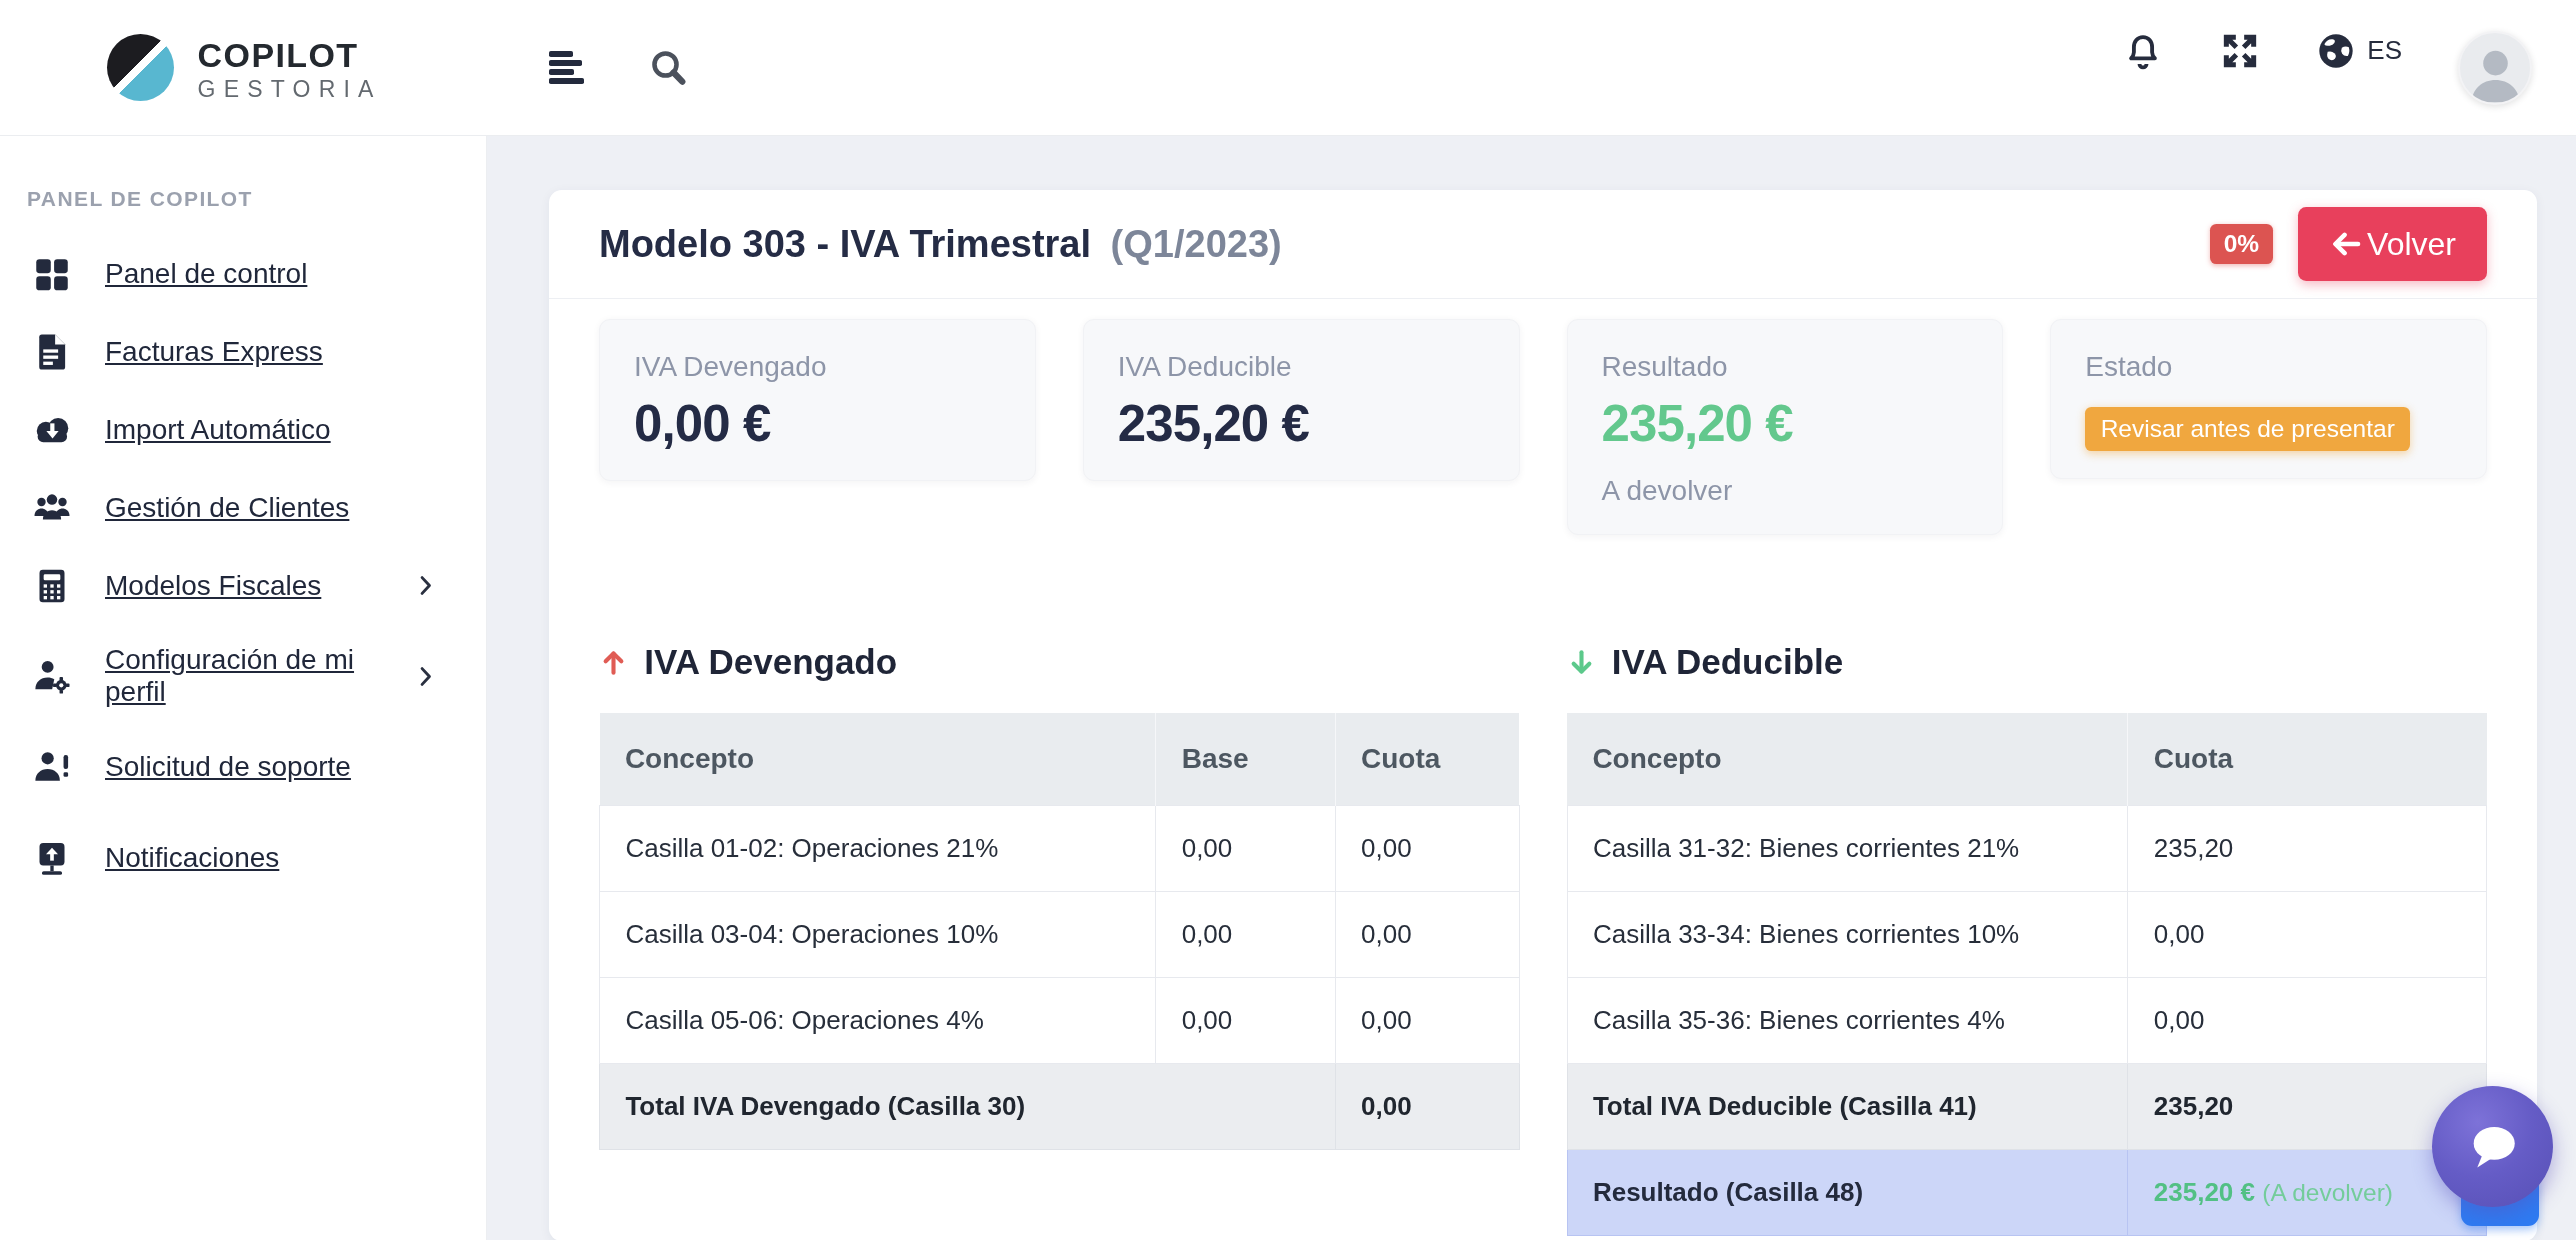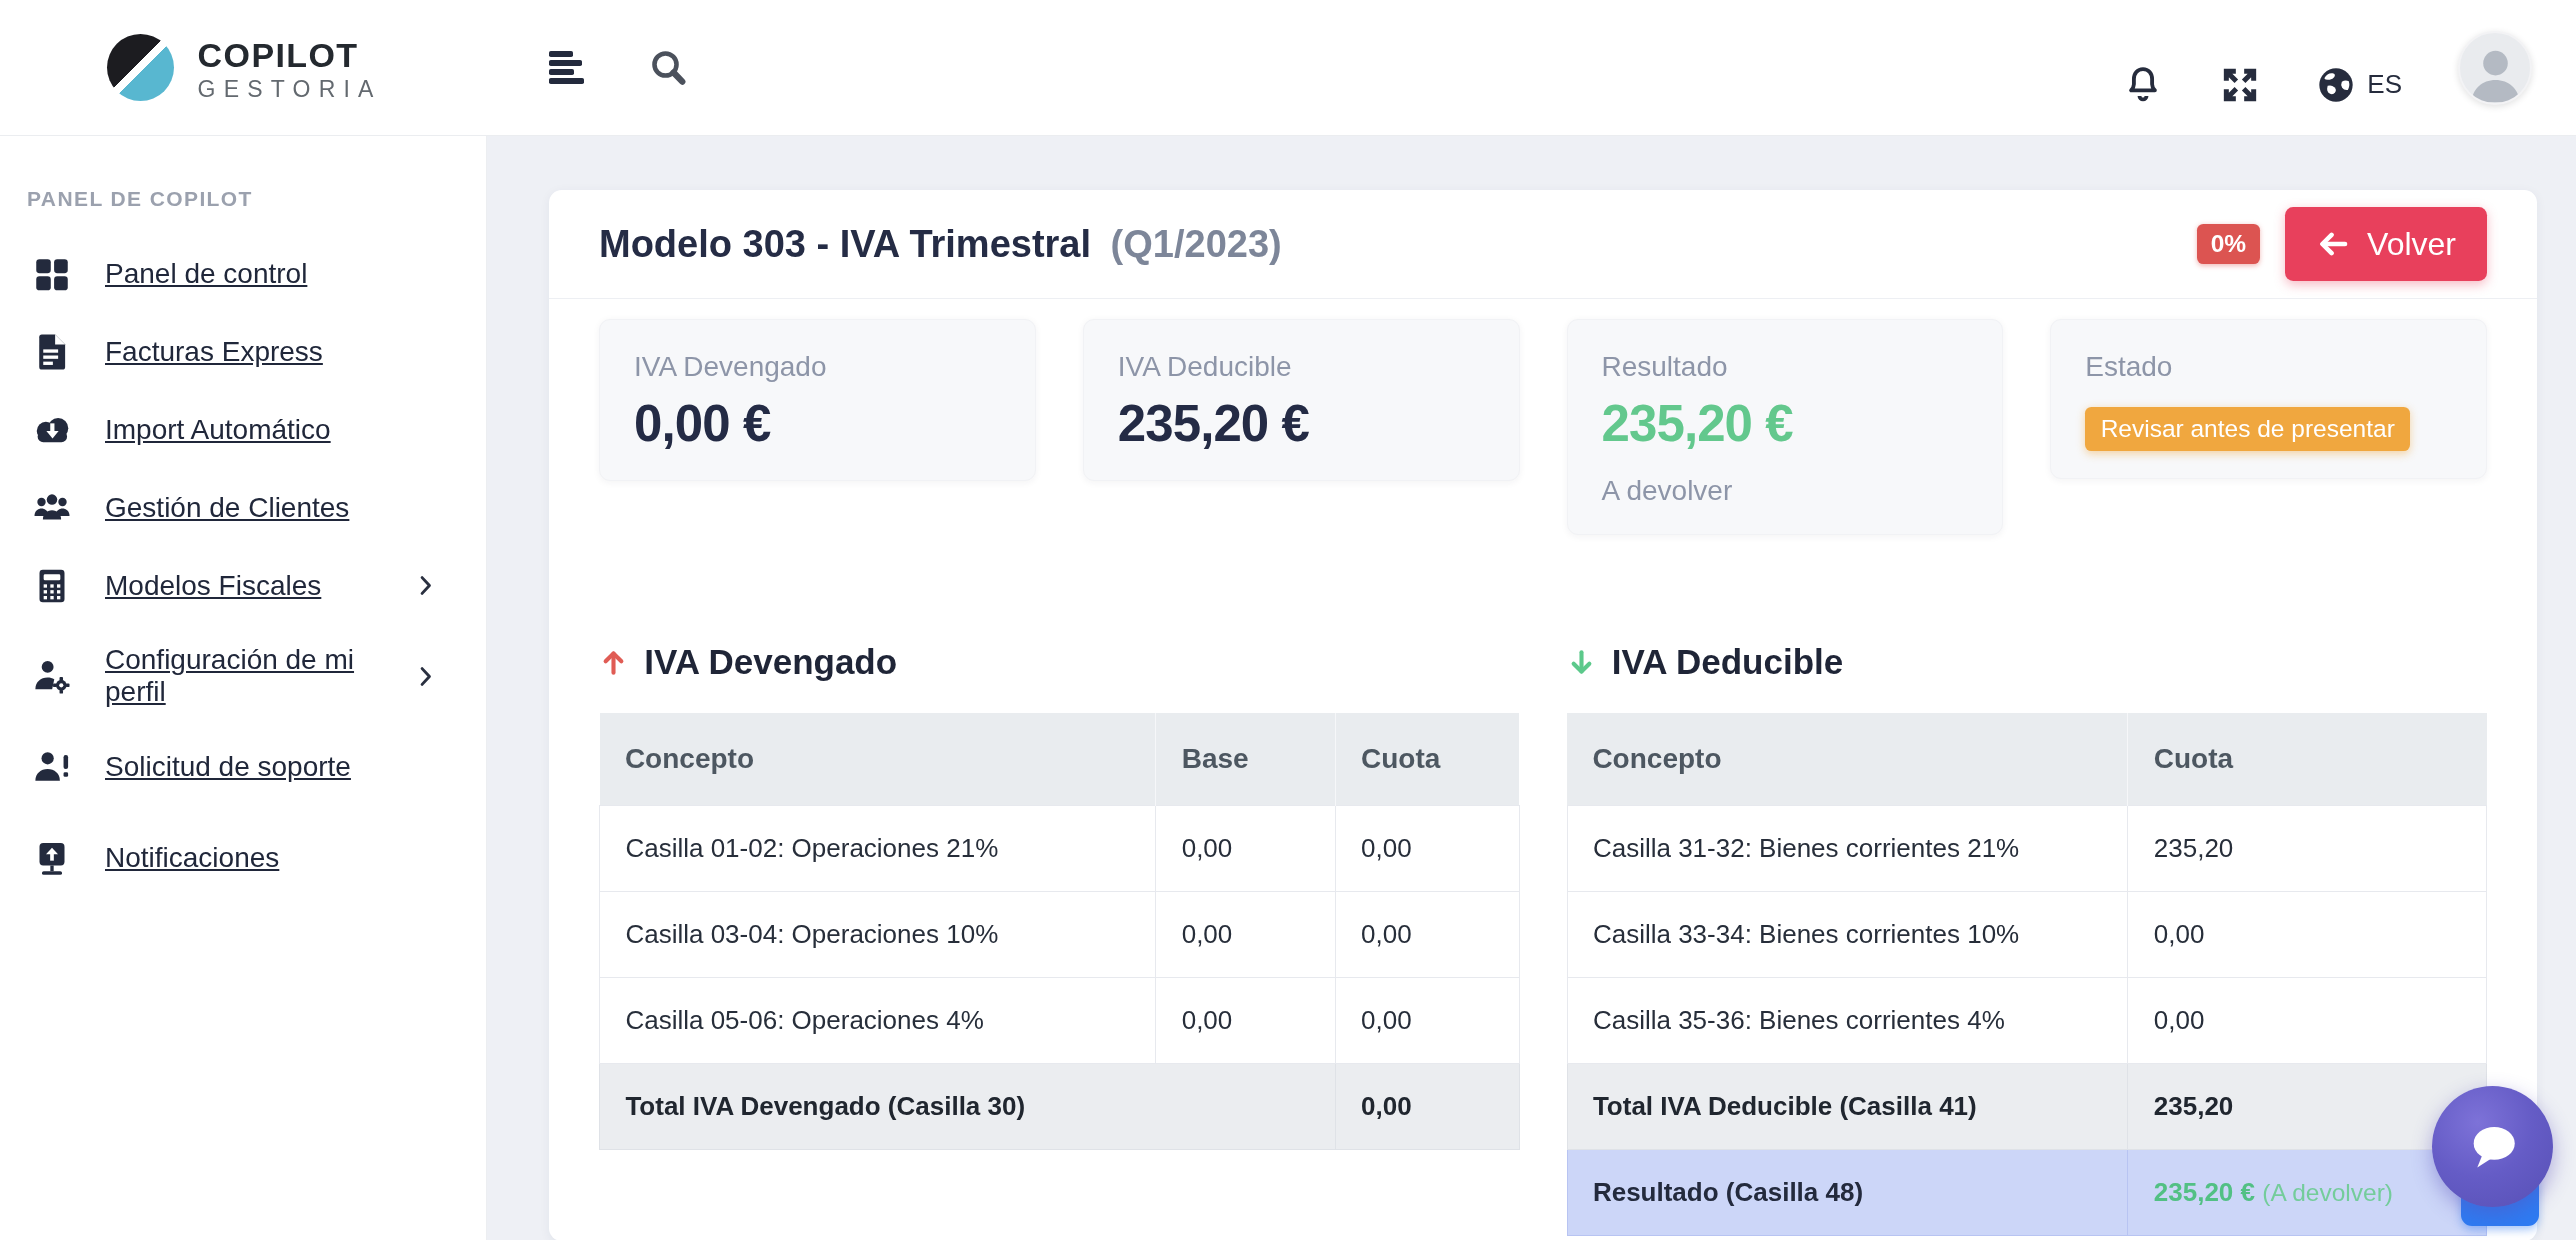--- a/index.html
+++ b/index.html
@@ -12,21 +12,21 @@
   .logo-circle { width:67px; height:67px; border-radius:50%; flex:none;
      background:linear-gradient(135deg,#1c1c20 0 45%,#ffffff 45% 53%,#58b7d0 53% 100%); }
   .brand-name { font-size:34px; font-weight:700; letter-spacing:1.4px; color:#24292f; line-height:1; }
   .brand-sub  { font-size:23px; color:#63696f; letter-spacing:8.2px; margin-top:6.3px; line-height:1; }
   .icon-btn { display:flex; align-items:center; justify-content:center; cursor:pointer; }
   .hamburger { margin-left:62px; width:36px; height:33px; flex-direction:column; align-items:flex-start; justify-content:space-between; }
   .hamburger i { display:block; height:6.3px; border-radius:1.8px; background:#232a3d; }
   .hamburger i:nth-child(1){width:23.6px;} .hamburger i:nth-child(2){width:33px;}
   .hamburger i:nth-child(3){width:25.4px;} .hamburger i:nth-child(4){width:35px;}
   .search-btn { margin-left:63px; }
-  .topbar-right { margin-left:auto; display:flex; align-items:flex-end; gap:56px; padding-right:44px; }
+  .topbar-right { margin-left:auto; display:flex; align-items:flex-start; gap:56px; padding-right:44px; }
   .lang { display:flex; align-items:center; gap:11px; cursor:pointer; }
   .lang-label { font-size:26px; font-weight:500; color:#262c3d; }
   .avatar { width:74px; height:74px; border-radius:50%; background:#e9ebee; border:2.7px solid #f3f3f5;
             box-shadow:0 1.8px 7.3px rgba(0,0,0,.12); overflow:hidden; cursor:pointer; display:flex; align-items:flex-end; justify-content:center; }
 
   
   .shell { display:flex; height:1105px; }
   .sidebar { width:487px; flex:none; background:#fff; border-right:0.9px solid #eceef1; padding-top:51px; }
   .side-label { margin-left:27px; font-size:21px; font-weight:700; color:#9ba1ae; letter-spacing:1.4px; }
   .menu { margin-top:23.6px; list-style:none;text-decoration:underline; }
@@ -36,21 +36,21 @@
   .chev { margin-left:auto; display:flex; }
 
   .content { flex:1; padding:54px 39px 0 62px; }
   .card { background:#fff; border-radius:12.7px; box-shadow:0 2.7px 11px rgba(40,50,80,.06); padding-bottom:5.4px; }
   .card-head { display:flex; align-items:center; height:109px; padding:0 50px; border-bottom:1.8px solid #edeff3; }
   .page-title { font-size:38px; font-weight:700; color:#252c45; }
   .page-title .period { color:#7d8699; margin-left:9px; }
   .head-right { margin-left:auto; display:flex; align-items:center; gap:25.4px; }
   .pct-badge { background:#dc5451; color:#fff; font-size:24.5px; font-weight:700; padding:6.3px 13.6px; border-radius:6.3px; box-shadow:0 1.8px 5.4px rgba(220,84,81,.4); }
   .back-btn { background:#e8405c; color:#fff; font-size:32px; font-weight:500; height:74px; padding:0 31px; border:none; border-radius:8.2px;
-              display:flex; align-items:center; gap:17px; cursor:pointer; box-shadow:0 3.6px 11px rgba(232,64,92,.35); }
+              display:flex; align-items:center; gap:4px; cursor:pointer; box-shadow:0 3.6px 11px rgba(232,64,92,.35); }
 
   
   .cards-row { display:flex; gap:47px; margin:20px 50px 0; align-items:flex-start; }
   .scard { flex:1; background:#f7f8fa; border:0.9px solid #f1f2f5; border-radius:11px; padding:31px 34px 27px; box-shadow:0 1.8px 7.3px rgba(30,40,60,.05); }
   .scard-label { font-size:28px; font-weight:500; color:#8d95a8; }
   .scard-value { font-size:51px; font-weight:600; color:#242b45; margin-top:11px; letter-spacing:-0.9px; }
   .scard-value.green { color:#63c88d; }
   .scard-note { font-size:28px; color:#8d95a8; margin-top:22px; }
   .status-badge { display:inline-block; margin-top:23.6px; background:#f0a73f; color:#fff; font-size:24.5px; font-weight:500;
                   padding:8.2px 15.4px; border-radius:6.3px; box-shadow:0 2.7px 8.2px rgba(240,167,63,.45); }

